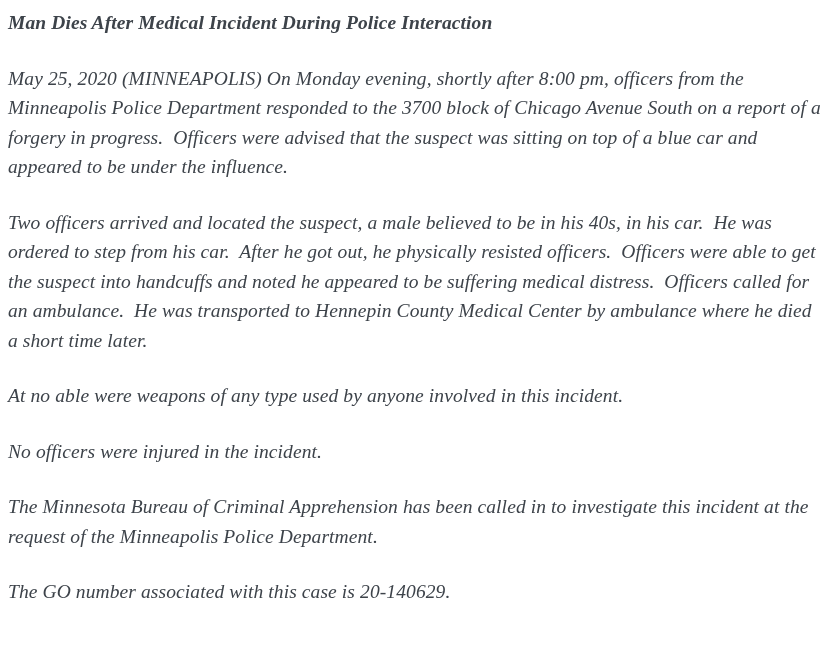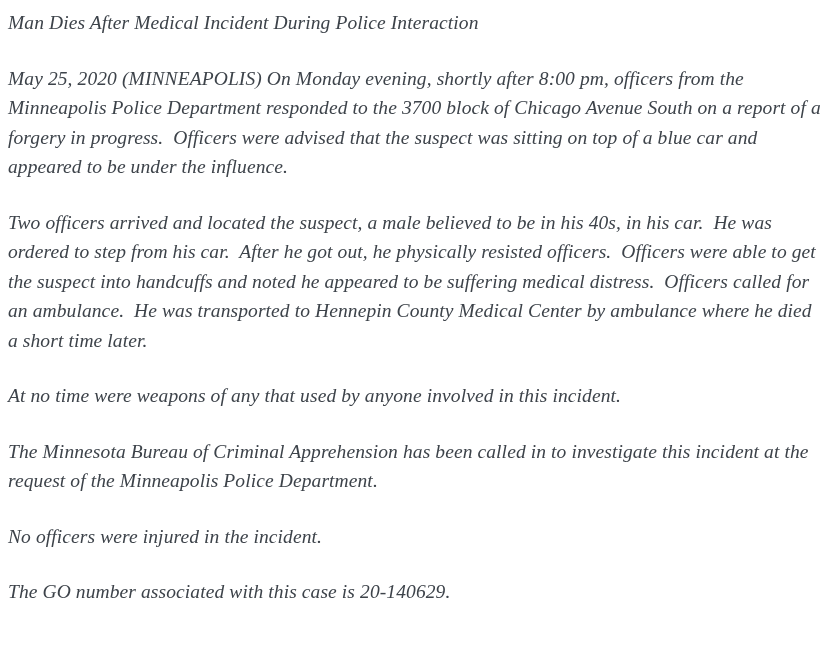--- a/index.html
+++ b/index.html
@@ -19,39 +19,39 @@
     padding: 8px 14px 0 8px;
     color: #3d434a;
     font-style: italic;
     font-size: 19.5px;
     line-height: 29.5px;
     letter-spacing: 0.1px;
   }
   .article h1 {
     margin: 0 0 26px 0;
     font-size: 19.5px;
-    font-weight: normal;
+    font-weight: bold;
     font-style: italic;
     line-height: 29.5px;
   }
   .article p {
     margin: 0 0 26px 0;
     white-space: pre-wrap; 
     max-width: 814px;
   }
   .article p:last-child {
     margin-bottom: 0;
   }
 </style>
 </head>
 <body>
 
 <main class="article">
   <h1>Man Dies After Medical Incident During Police Interaction</h1>
   <div>
       <p>May 25, 2020 (MINNEAPOLIS) On Monday evening, shortly after 8:00 pm, officers from the Minneapolis Police Department responded to the 3700 block of Chicago Avenue South on a report of a forgery in progress.  Officers were advised that the suspect was sitting on top of a blue car and appeared to be under the influence.</p>
       <p>Two officers arrived and located the suspect, a male believed to be in his 40s, in his car.  He was ordered to step from his car.  After he got out, he physically resisted officers.  Officers were able to get the suspect into handcuffs and noted he appeared to be suffering medical distress.  Officers called for an ambulance.  He was transported to Hennepin County Medical Center by ambulance where he died a short time later.</p>
-      <p>At no time were weapons of any that used by anyone involved in this incident.</p>
+      <p>At no able were weapons of any type used by anyone involved in this incident.</p>
+      <p>No officers were injured in the incident.</p>
       <p>The Minnesota Bureau of Criminal Apprehension has been called in to investigate this incident at the request of the Minneapolis Police Department.</p>
-      <p>No officers were injured in the incident.</p>
       <p>The GO number associated with this case is 20-140629.</p>
     </div>
 </main>
 
 </body></html>

